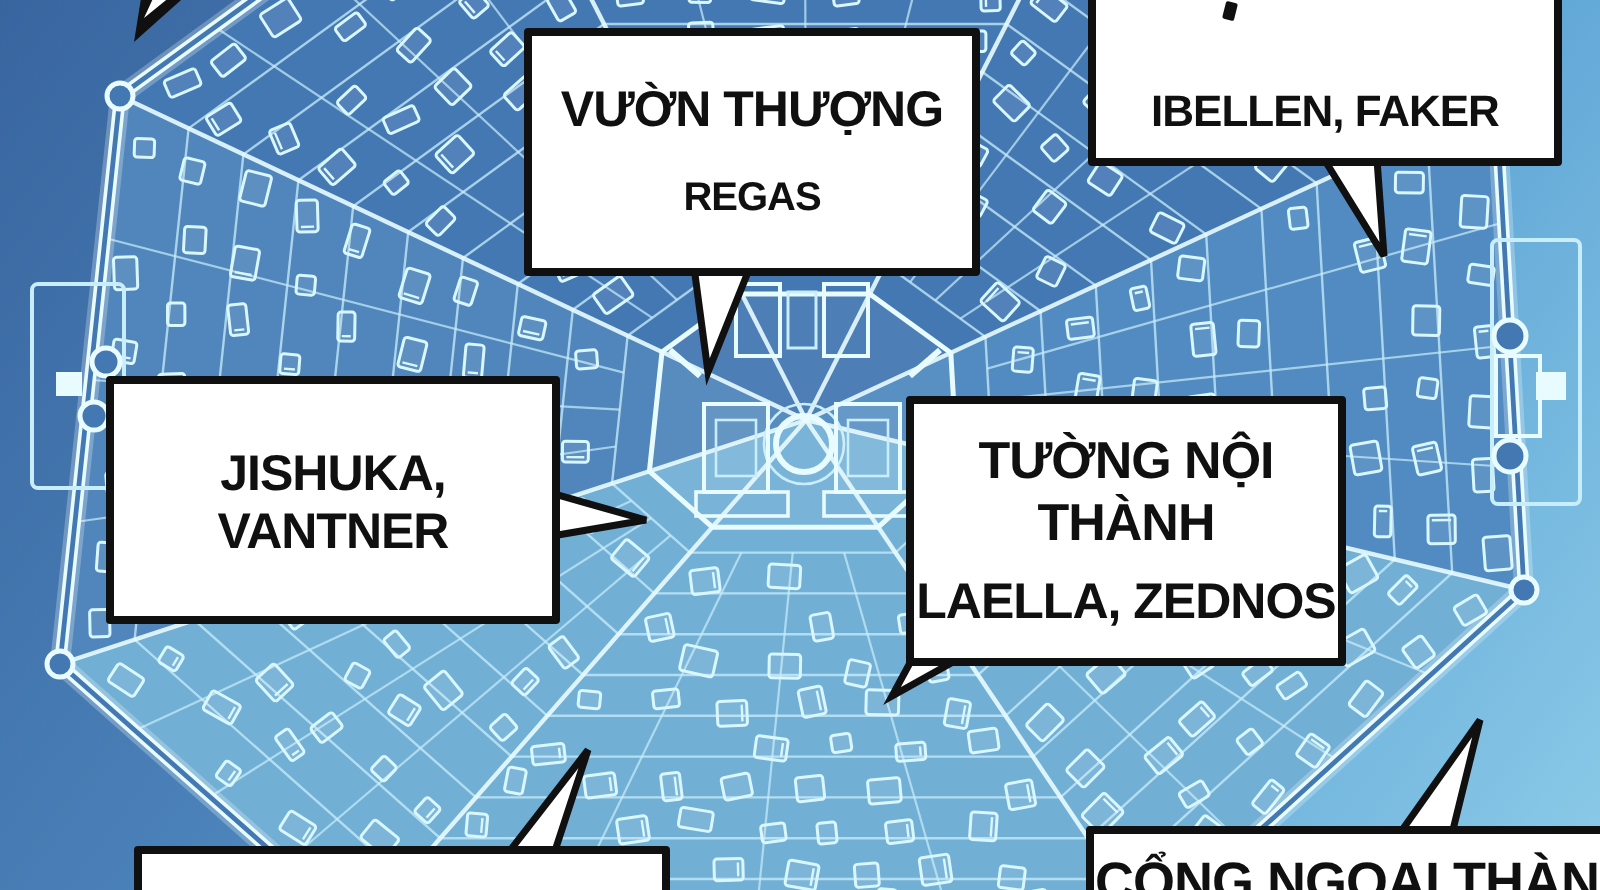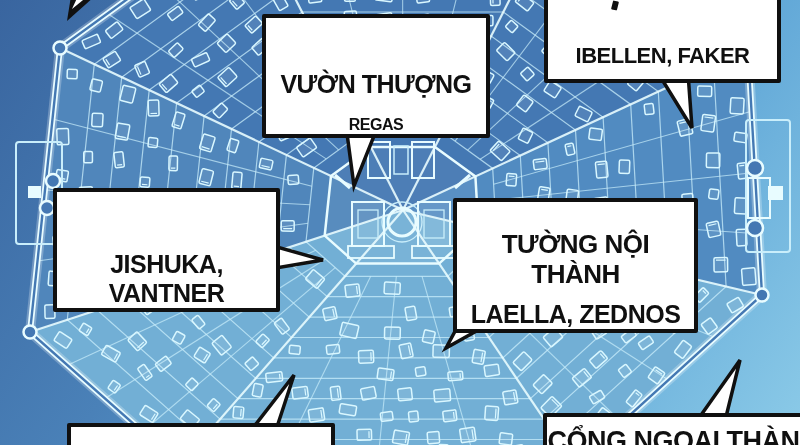--- a/index.html
+++ b/index.html
@@ -6,26 +6,26 @@
   body{
     width:800px;height:445px;overflow:hidden;position:relative;
     font-family:"Liberation Sans",sans-serif;
     background:linear-gradient(126deg,#39659f 0%,#4a81b8 35%,#5ca3d5 65%,#8ccbe8 100%);
   }
   #map,#tails{position:absolute;left:0;top:0}
   #map{z-index:1}
   #tails{z-index:2;pointer-events:none}
   .callout{
     position:absolute;background:#ffffff;border:4px solid #101010;z-index:3;
-    display:flex;flex-direction:column;align-items:center;justify-content:flex-end;
+    display:flex;flex-direction:column;align-items:center;justify-content:center;
     text-align:center;color:#101010;box-sizing:border-box;font-weight:bold;
     border-radius:2px;
   }
   .t-main{font-size:25px;line-height:1.18;letter-spacing:-0.5px}
-  .t-sub{font-size:16px;margin-top:17px;letter-spacing:-0.5px}
+  .t-sub{font-size:20px;margin-top:17px;letter-spacing:-0.5px}
   #box-phia-dong{justify-content:flex-end;padding-bottom:10px}
   #box-phia-dong .t-main{font-size:26px}
   #box-phia-dong .t-sub{font-size:22px;margin-top:21px}
   #box-noi-thanh .t-main{font-size:27px}
   #box-noi-thanh .t-sub{font-size:25px;margin-top:3px}
   #box-tuong .t-main{font-size:26px}
   #box-tuong .t-sub{font-size:25px;margin-top:10px}
   #box-cong-ngoai{justify-content:flex-start;padding-top:9px}
   #box-cong-ngoai .t-main{font-size:27px}
   .glyph-remnant{
@@ -1058,21 +1058,21 @@
 
 <div class="callout" id="box-phia-dong" style="left:544px;top:-45px;width:237px;height:128px">
   <span class="glyph-remnant" style="left:64px;top:42px"></span>
   <div class="t-sub">IBELLEN, FAKER</div>
 </div>
 
 <div class="callout" id="box-noi-thanh" style="left:53px;top:188px;width:227px;height:124px">
   <div class="t-sub">JISHUKA, VANTNER</div>
 </div>
 
-<div class="callout" id="box-tuong" style="left:453px;top:198px;width:245px;height:135px">
+<div class="callout" id="box-tuong" style="left:453px;top:198px;width:220px;height:135px">
   <div class="t-main">TƯỜNG NỘI THÀNH</div>
   <div class="t-sub">LAELLA, ZEDNOS</div>
 </div>
 
 <div class="callout" id="box-cong-ngoai" style="left:543px;top:413px;width:280px;height:75px">
   <div class="t-main">CỔNG NGOẠI THÀNH</div>
 </div>
 
 <div class="callout" id="box-bottom-left" style="left:67px;top:423px;width:268px;height:60px"></div>
 

